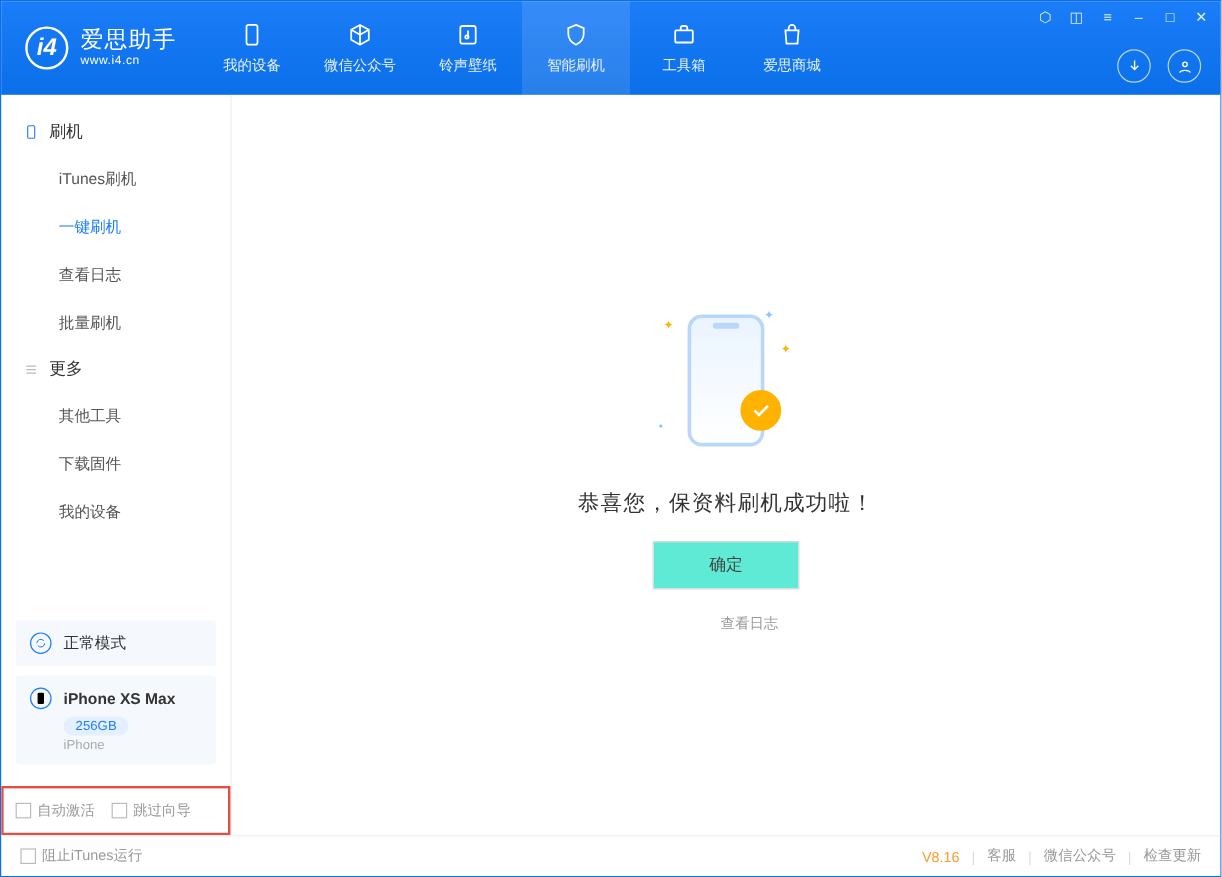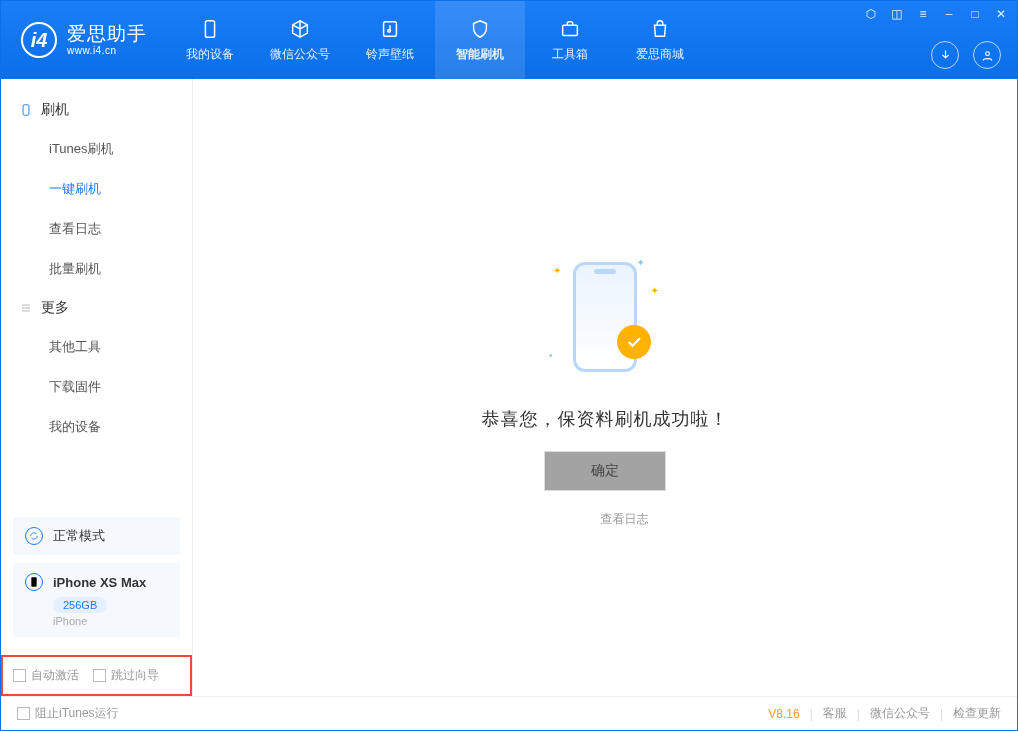--- a/index.html
+++ b/index.html
@@ -8,21 +8,21 @@
 
 
 .header { height: 78px; background: linear-gradient(to bottom, #1b7df8, #0a6fe8); display: flex; align-items: stretch; position: relative; }
 .logo-area { display: flex; align-items: center; padding: 0 18px 0 20px; gap: 10px; }
 .logo-circle { width: 36px; height: 36px; border-radius: 50%; border: 2.5px solid #fff; display: flex; align-items: center; justify-content: center; color: #fff; font-weight: bold; font-style: italic; font-size: 20px; }
 .logo-text { color: #fff; display: flex; flex-direction: column; line-height: 1.15; }
 .logo-title { font-size: 19px; font-weight: 400; letter-spacing: 1px; }
 .logo-sub { font-size: 10px; letter-spacing: 0.5px; }
 .nav { display: flex; }
 .nav-item { width: 90px; display: flex; flex-direction: column; align-items: center; justify-content: center; gap: 6px; color: #e8f1ff; cursor: pointer; font-size: 12px; }
-.nav-item.active { background: rgba(255,255,255,0.12); font-weight: bold; }
+.nav-item.active { background: rgba(255,255,255,0.12); }
 .nav-icon { width: 22px; height: 22px; display: flex; align-items: center; justify-content: center; }
 .nav-icon svg { width: 22px; height: 22px; fill: none; stroke: #fff; stroke-width: 1.6; }
 
 .titlebar-icons { position: absolute; top: 6px; right: 8px; display: flex; gap: 10px; color: #dff0fb; font-size: 12px; }
 .titlebar-icons span { cursor: pointer; width: 16px; text-align: center; }
 .header-right { position: absolute; right: 16px; bottom: 10px; display: flex; gap: 14px; align-items: center; }
 .circle-btn { width: 28px; height: 28px; border-radius: 50%; border: 1.5px solid rgba(255,255,255,0.7); display: flex; align-items: center; justify-content: center; cursor: pointer; }
 .circle-btn svg { width: 15px; height: 15px; stroke: #fff; fill: none; stroke-width: 1.8; }
 
 
@@ -54,21 +54,21 @@
 .main { flex:1; display:flex; flex-direction:column; align-items:center; justify-content:center; gap:20px; }
 .illus { position:relative; width:140px; height:140px; display:flex; align-items:center; justify-content:center; }
 .phone-shape { width:64px; height:110px; border:3px solid #b9d7fb; border-radius:12px; background:linear-gradient(180deg,#eaf4ff,#fff); position:relative; }
 .phone-notch { position:absolute; top:4px; left:50%; transform:translateX(-50%); width:22px; height:5px; background:#b9d7fb; border-radius:3px; }
 .check-badge { position:absolute; right:24px; bottom:28px; width:34px; height:34px; background:#ffb300; border-radius:50%; display:flex; align-items:center; justify-content:center; }
 .check-badge svg { width:18px; height:18px; stroke:#fff; stroke-width:3; fill:none; }
 .spark { position:absolute; color:#ffb300; font-size:10px; }
 .spark.s1 { top:18px; left:18px; } .spark.s2 { top:10px; right:30px; color:#8fc6ff; } .spark.s3 { bottom:26px; left:14px; color:#8fc6ff; } .spark.s4 { top:38px; right:16px; }
 
 .success-msg { font-size:18px; color:#333; letter-spacing:1px; }
-.ok-btn { border:1px solid #ddd; background:#a3a3a3; padding:10px 46px; font-size:14px; color:#444; cursor:pointer; }
+.ok-btn { border:1px solid #ddd; background:#5eead4; padding:10px 46px; font-size:14px; color:#444; cursor:pointer; }
 .log-link { color:#999; font-size:12px; cursor:pointer; text-decoration:none;margin-left:39px; }
 
 
 .footer { height:34px; border-top:1px solid #eee; display:flex; align-items:center; padding:0 16px; font-size:12px; color:#999; }
 .footer .cb { color:#999; }
 .footer-right { margin-left:auto; display:flex; align-items:center; gap:10px; }
 .footer-right .sep { color:#ddd; }
 .footer-link { color:#999; cursor:pointer; }
 .version { color:#ff9a2e; }
 </style>

